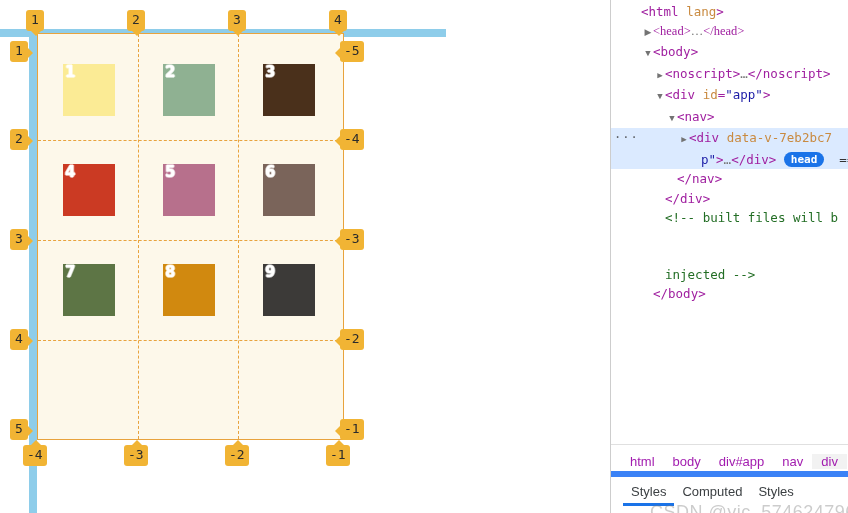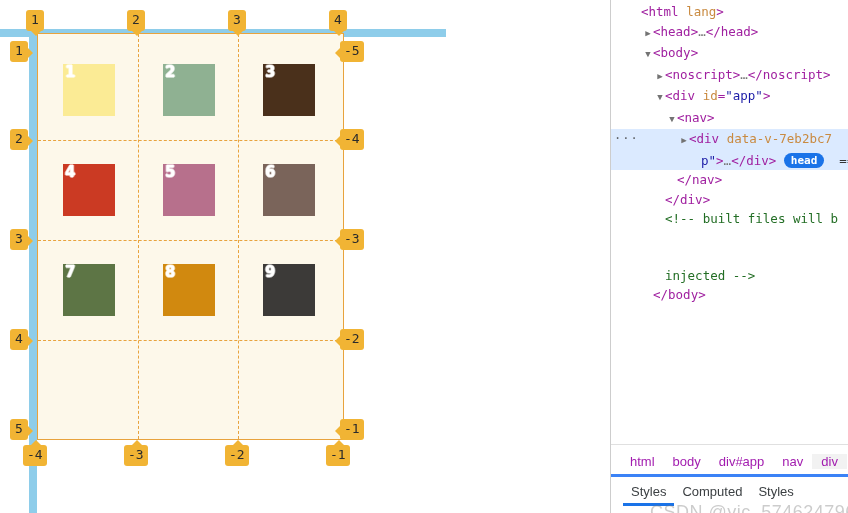--- a/index.html
+++ b/index.html
@@ -208,21 +208,21 @@
   .crumb.active {
     background: #f2f2f2;
   }
 
   
   #tabstrip {
     position: absolute;
     left: 0; right: 0;
     bottom: 0;
     height: 36px;
-    border-top: 3px solid #3b82f6;
+    border-top: 6px solid #3b82f6;
     background: #ffffff;
     display: flex;
     align-items: flex-start;
     font-family: "Liberation Sans", sans-serif;
     font-size: 13px;
     padding-left: 12px;
     overflow: hidden;
   }
   .tab {
     color: #3c4043;
@@ -303,21 +303,21 @@
   <div class="badge left-arrow" style="left:340px;top:129px">-4</div>
   <div class="badge left-arrow" style="left:340px;top:229px">-3</div>
   <div class="badge left-arrow" style="left:340px;top:329px">-2</div>
   <div class="badge left-arrow" style="left:340px;top:419px">-1</div>
 </div>
 
 <div id="devtools">
 
   <div id="dom-tree">
       <div class="node" style="padding-left: 20px;"><span class="tw"></span><span class="tag">&lt;html </span><span class="attr">lang</span><span class="tag">&gt;</span></div>
-      <div class="node" style="padding-left: 32px;"><span class="tw">▶</span><span class="tag">&lt;head&gt;</span><span class="ellip">…</span><span class="tag">&lt;/head&gt;</span></div>
+      <div class="node" style="padding-left: 32px; font-family: Liberation Serif, serif;"><span class="tw">▶</span><span class="tag">&lt;head&gt;</span><span class="ellip">…</span><span class="tag">&lt;/head&gt;</span></div>
       <div class="node" style="padding-left: 32px;"><span class="tw">▼</span><span class="tag">&lt;body&gt;</span></div>
       <div class="node" style="padding-left: 44px;"><span class="tw">▶</span><span class="tag">&lt;noscript&gt;</span><span class="ellip">…</span><span class="tag">&lt;/noscript&gt;</span></div>
       <div class="node" style="padding-left: 44px;"><span class="tw">▼</span><span class="tag">&lt;div </span><span class="attr">id</span><span class="tag">=</span><span class="val">"app"</span><span class="tag">&gt;</span></div>
       <div class="node" style="padding-left: 56px;"><span class="tw">▼</span><span class="tag">&lt;nav&gt;</span></div>
       <div class="node sel" style="padding-left: 68px;"><span class="dots">···</span><span class="tw">▶</span><span class="tag">&lt;div </span><span class="attr">data-v-7eb2bc7</span></div>
       <div class="node sel" style="padding-left: 80px;"><span class="tw"></span><span class="val">p"</span><span class="tag">&gt;</span><span class="ellip">…</span><span class="tag">&lt;/div&gt; </span><span class="gridchip">head</span><span class="txt">  ==</span></div>
       <div class="node" style="padding-left: 56px;"><span class="tw"></span><span class="tag">&lt;/nav&gt;</span></div>
       <div class="node" style="padding-left: 44px;"><span class="tw"></span><span class="tag">&lt;/div&gt;</span></div>
       <div class="node" style="padding-left: 44px;"><span class="tw"></span><span class="cmt">&lt;!-- built files will b</span></div>
       <div class="node" style="padding-left: 44px; margin-top: 37px;"><span class="tw"></span><span class="cmt">injected --&gt;</span></div>

